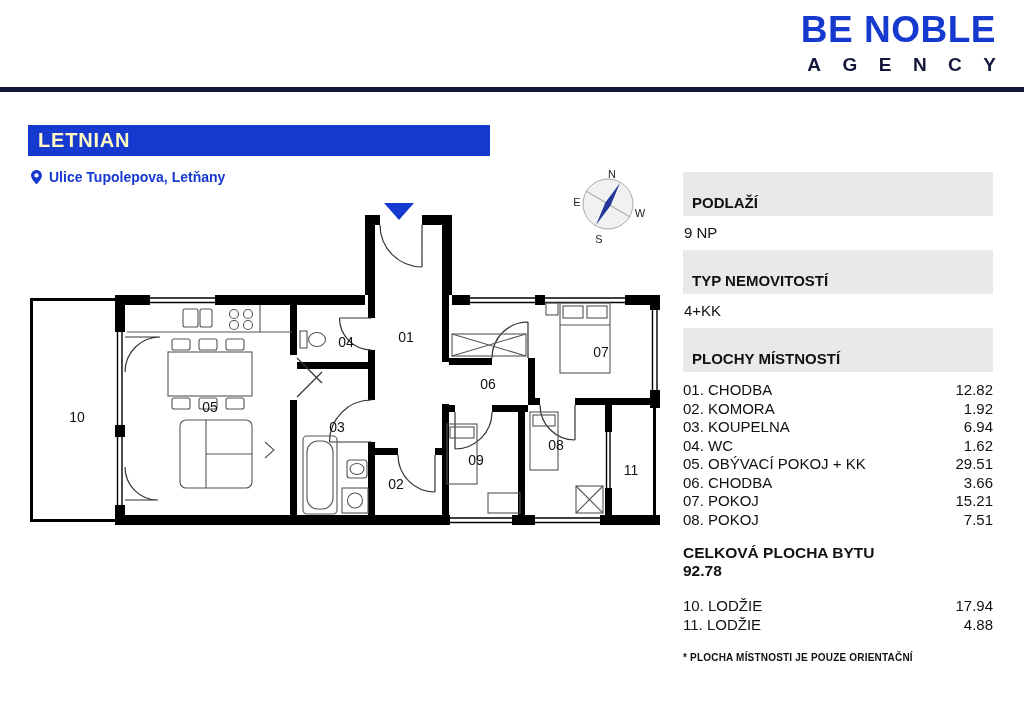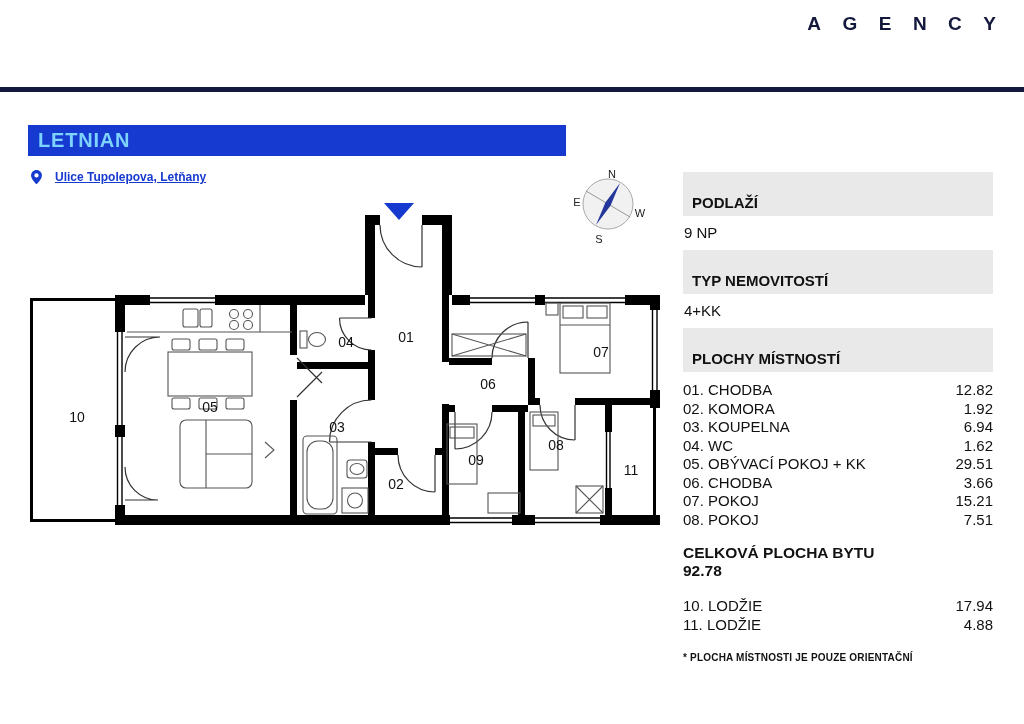--- a/index.html
+++ b/index.html
@@ -8,26 +8,26 @@
     font-family:"Liberation Sans","DejaVu Sans",sans-serif;color:#111;overflow:hidden;
     --accent:#1639cf; --navy:#14183c;
   }
   
   .brand{position:absolute;top:10px;right:28px;text-align:right;}
   .brand-name{color:var(--accent);font-size:37px;font-weight:bold;letter-spacing:.5px;line-height:1.1;}
   .brand-tagline{color:var(--navy);font-size:19px;font-weight:bold;letter-spacing:21.5px;margin-right:-21.5px;margin-top:3px;}
   .header-rule{position:absolute;left:0;top:87px;width:100%;height:5px;background:var(--navy);}
   
   .title-banner{
-    position:absolute;left:28px;top:125px;width:538px;height:31px;box-sizing:border-box;
-    background:var(--accent);color:#7dd3fc;font-size:20px;font-weight:bold;letter-spacing:.8px;
+    position:absolute;left:28px;top:125px;width:462px;height:31px;box-sizing:border-box;
+    background:var(--accent);color:#fef9c3;font-size:20px;font-weight:bold;letter-spacing:.8px;
     line-height:31px;padding-left:10px;
   }
-  .address{position:absolute;left:30px;top:169px;display:flex;align-items:center;gap:12px;
-    color:var(--accent);font-size:12px;font-weight:bold;text-decoration:underline;}
+  .address{position:absolute;left:30px;top:169px;display:flex;align-items:center;gap:6px;
+    color:var(--accent);font-size:14px;font-weight:bold;}
   
   .plan-svg{position:absolute;left:25px;top:160px;}
   
   .panel{position:absolute;left:683px;top:172px;width:310px;}
   .section-bar{background:#e9e9e9;font-weight:bold;font-size:15px;padding:22px 9px;height:26px;
     box-sizing:border-box;line-height:18px;}
   .value{font-size:15px;margin:8px 0 8px 1px;height:18px;line-height:18px;}
   .rooms{margin-top:9px;}
   .room-row{display:flex;justify-content:space-between;font-size:15px;line-height:18.5px;}
   .total-row{display:flex;justify-content:space-between;font-weight:bold;font-size:15.5px;margin-top:15px;flex-direction:column;}
@@ -36,20 +36,21 @@
   svg text{font-family:"Liberation Sans","DejaVu Sans",sans-serif;}
   .room-num{font-size:14px;fill:#111;}
   .compass-letter{font-size:11px;fill:#222;}
 </style>
 </head>
 <body>
 
 <div class="page" style="--accent: #1639cf; --navy: #14183c;">
 
   <div class="brand">
+    <div class="brand-name">BE NOBLE</div>
     <div class="brand-tagline">AGENCY</div>
   </div>
   <div class="header-rule"></div>
 
   <div class="title-banner">LETNIAN</div>
   <div class="address">
     <svg width="13" height="16" viewBox="0 0 24 28">
       <path d="M12 1C6.5 1 2 5.5 2 11c0 7.5 10 16 10 16s10-8.5 10-16C22 5.5 17.5 1 12 1zm0 14a4 4 0 1 1 0-8 4 4 0 0 1 0 8z" fill="#1639cf"></path>
     </svg>
     <span>Ulice Tupolepova, Letňany</span>

